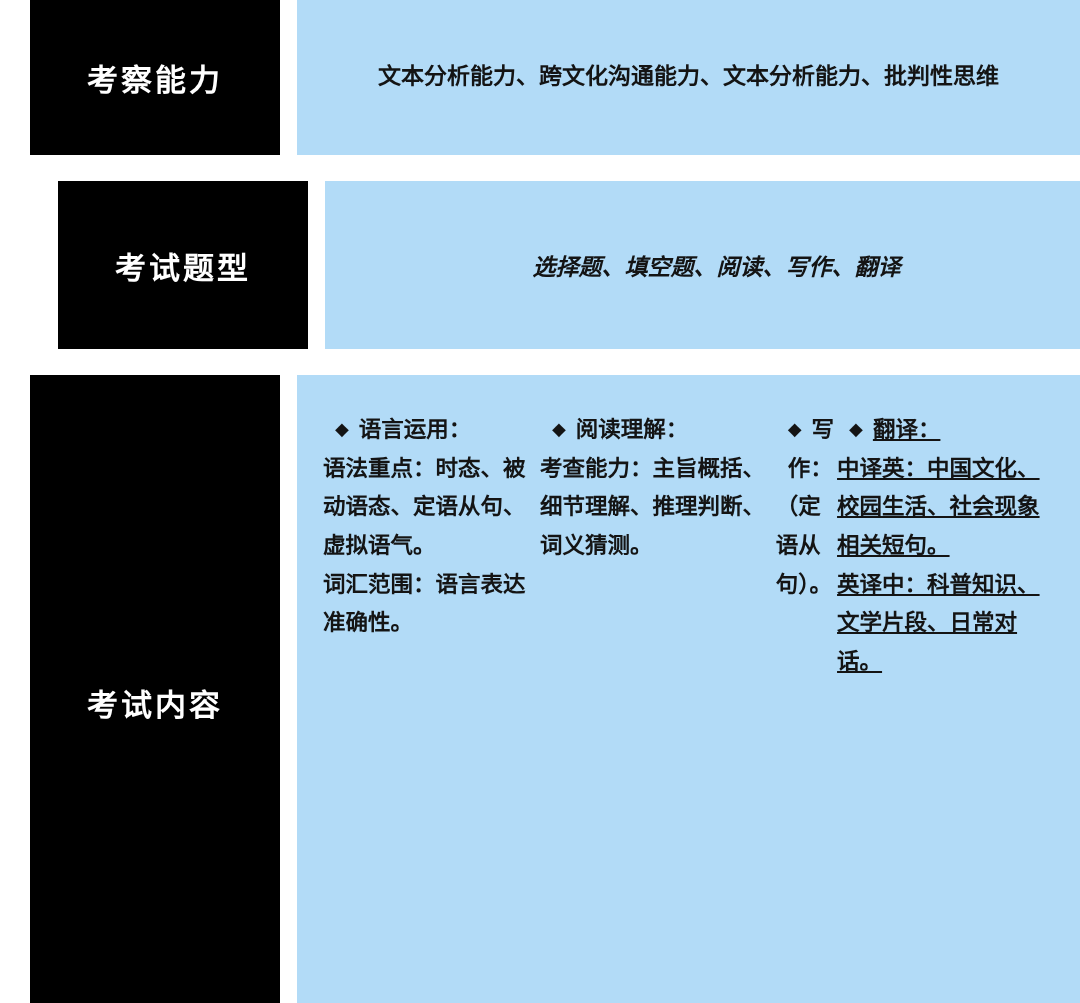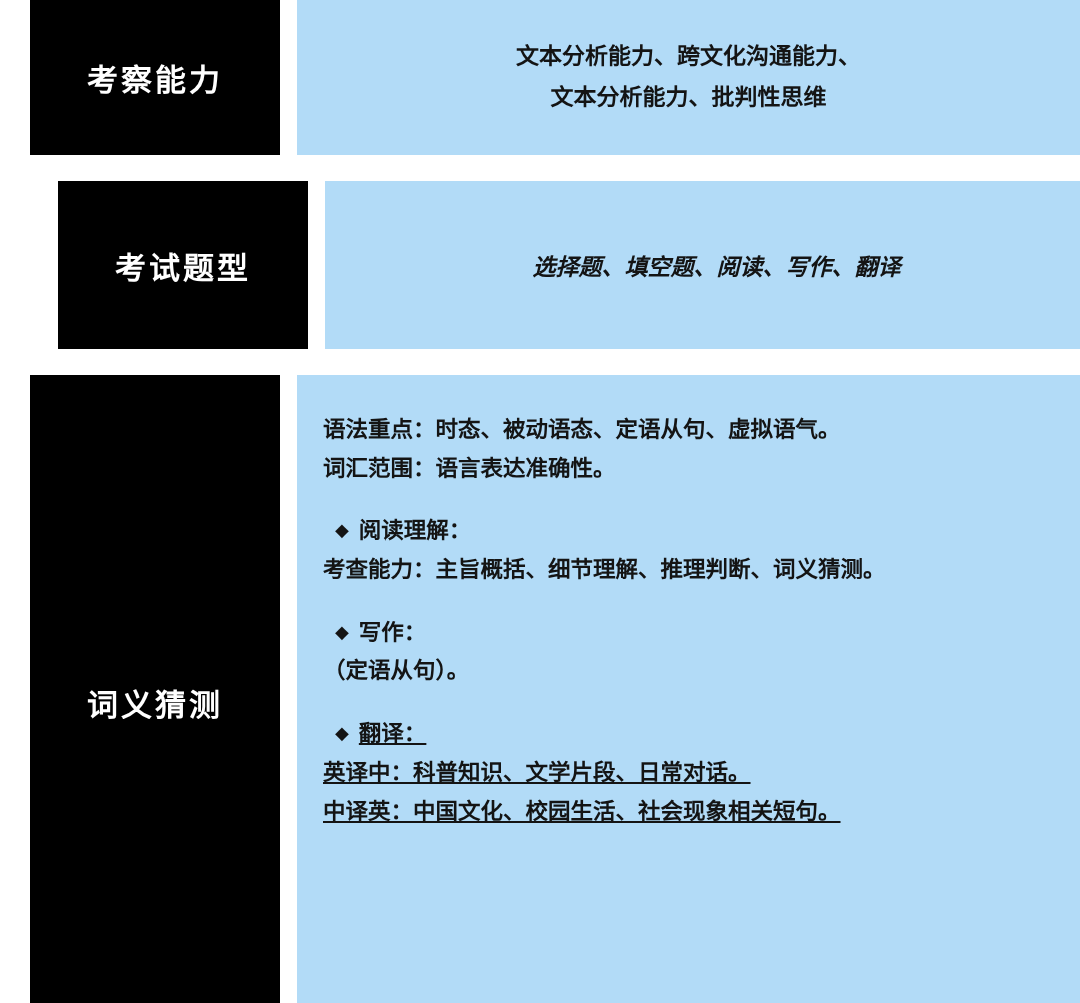--- a/index.html
+++ b/index.html
@@ -44,21 +44,21 @@
     font-size: 31px;
     letter-spacing: 3px;
   }
   .content-cell {
     flex: 1;
     margin-left: 17px;
     background: #b2dbf7;
     box-sizing: border-box;
     color: #141414;
     display: flex;
-    flex-direction: column;
+    flex-direction: row;
     justify-content: center;
   }
   
   .row-abilities { height: 155px; }
   .row-abilities .content-cell {
     align-items: center;
     text-align: center;
     font-size: 23px;
     line-height: 1.75;
     font-weight: bold;
@@ -126,25 +126,28 @@
     </div>
     <div class="content-cell">
       <div>选择题、填空题、阅读、写作、翻译</div>
     </div>
   </div>
 
   <div class="row-gap"></div>
 
   <div class="row row-content">
     <div class="label-cell">
-      <span class="label-text">词义猜测</span>
+      <span class="label-text">考试内容</span>
     </div>
     <div class="content-cell">
 
       <div class="block">
+        <div class="block-head">
+          <span class="diamond">◆</span><span>语言运用：</span>
+        </div>
         <div class="block-line">语法重点：时态、被动语态、定语从句、虚拟语气。</div>
         <div class="block-line">词汇范围：语言表达准确性。</div>
       </div>
 
       <div class="block">
         <div class="block-head">
           <span class="diamond">◆</span><span>阅读理解：</span>
         </div>
         <div class="block-line">考查能力：主旨概括、细节理解、推理判断、词义猜测。</div>
       </div>
@@ -153,20 +156,20 @@
         <div class="block-head">
           <span class="diamond">◆</span><span>写作：</span>
         </div>
         <div class="block-line">（定语从句）。</div>
       </div>
 
       <div class="block">
         <div class="block-head">
           <span class="diamond">◆</span><span>翻译：</span>
         </div>
+        <div class="block-line">中译英：中国文化、校园生活、社会现象相关短句。</div>
         <div class="block-line">英译中：科普知识、文学片段、日常对话。</div>
-        <div class="block-line">中译英：中国文化、校园生活、社会现象相关短句。</div>
       </div>
 
     </div>
   </div>
 
 </div>
 
 </body></html>

